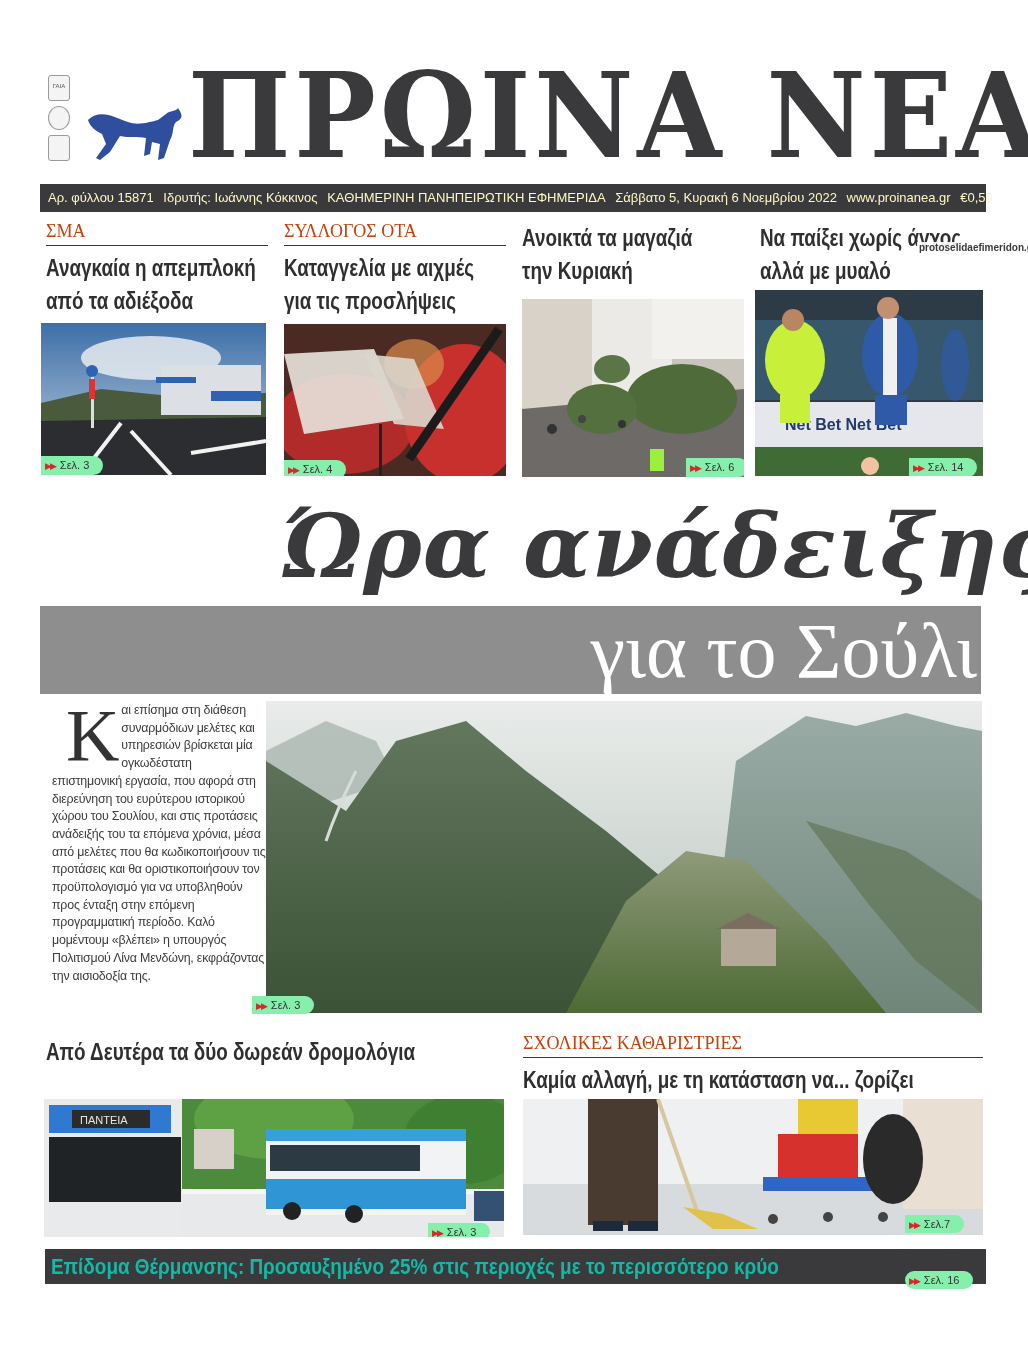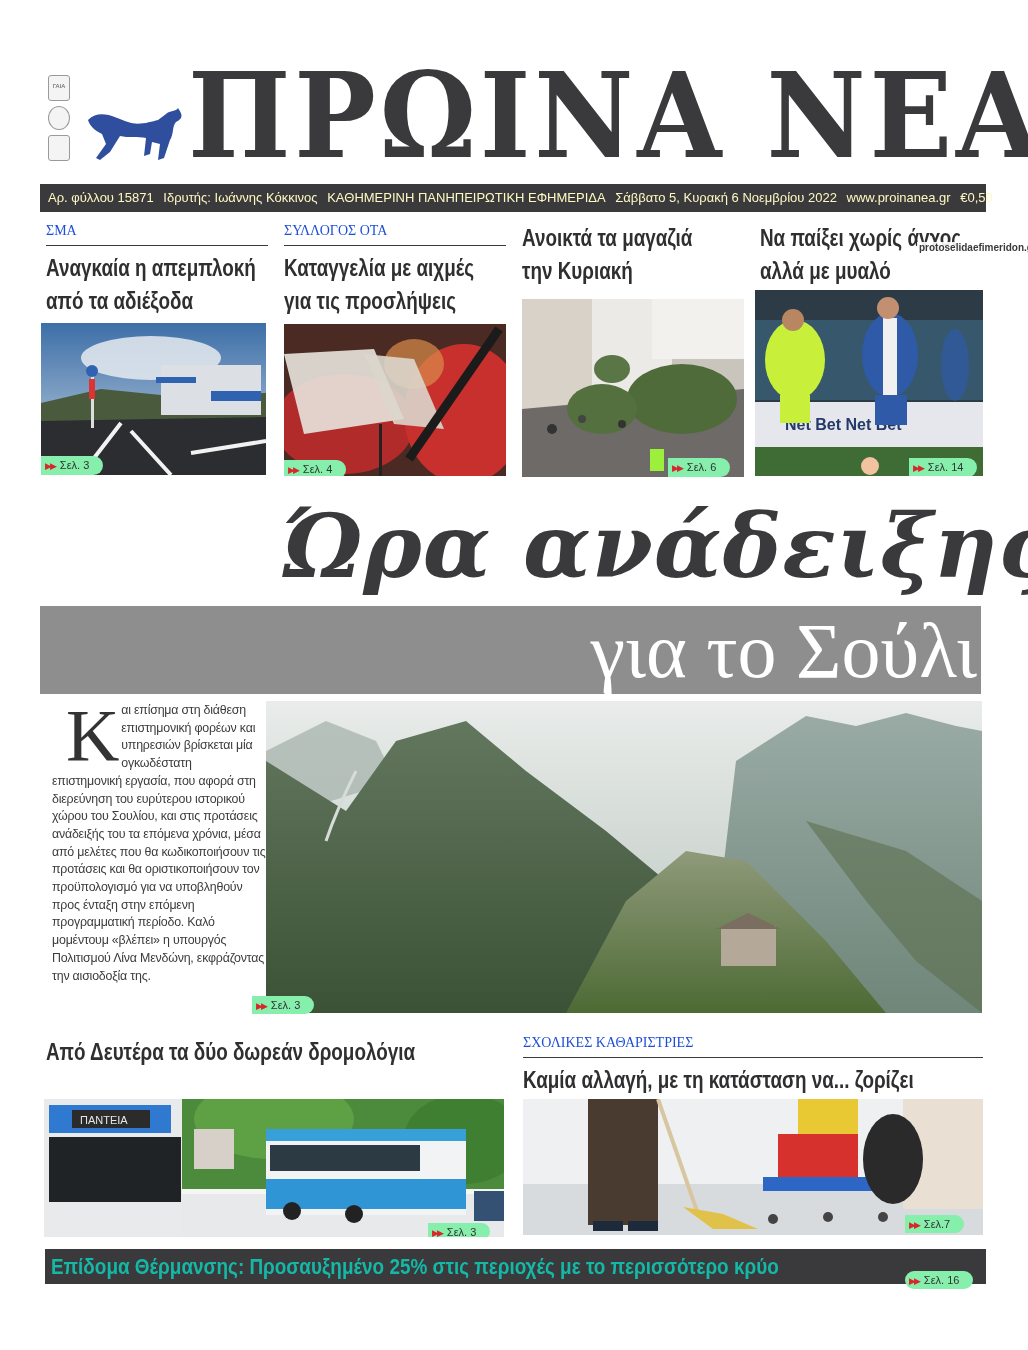--- a/index.html
+++ b/index.html
@@ -13,21 +13,21 @@
   .mast-side .badge { width: 22px; height: 26px; border: 1px solid #9a9a9a; margin-bottom: 5px; border-radius: 3px; background: #f4f4f4; position: relative; }
   .mast-side .badge.round { border-radius: 50%; height: 24px; }
   .mast-side .badge span { position: absolute; left: 0; right: 0; top: 7px; font-size: 6px; text-align: center; color: #555; font-family: "Liberation Sans", sans-serif; }
   .bull { left: 80px; top: 100px; width: 110px; height: 66px; }
   .title { left: 188px; top: 56px; width: 800px; height: 120px; font-family: "DejaVu Serif", serif; font-weight: 900; font-size: 118px; line-height: 120px; letter-spacing: 4px; color: #3a3a3c; white-space: nowrap; transform: scaleX(0.92); transform-origin: left center; }
 
   .infobar { left: 40px; top: 184px; width: 946px; height: 28px; background: #3a3a3c; color: #fef9c3; font-size: 13px; line-height: 28px; padding-left: 8px; white-space: nowrap; }
   .infobar span { margin-right: 6px; }
 
   
-  .kicker { font-family: "Liberation Serif", serif; font-size: 14px; color: #1d4ed8; border-bottom: 1.5px solid #3a3a3a; line-height: 26px; height: 28px; white-space: nowrap; }
+  .kicker { font-family: "Liberation Serif", serif; font-size: 18px; color: #c2410c; border-bottom: 1.5px solid #3a3a3a; line-height: 26px; height: 28px; white-space: nowrap; }
   .head { font-family: "Liberation Sans Narrow", "Liberation Sans", sans-serif; font-weight: bold; font-size: 23px; line-height: 33px; color: #2f2f31; transform: scaleX(0.82); transform-origin: left top; white-space: nowrap; }
   .photo { overflow: hidden; }
   .pref { position: absolute; background: #86efac; border-radius: 0 12px 12px 0; height: 19px; font-size: 11px; line-height: 19px; color: #333; padding-left: 4px; padding-right: 14px; white-space: nowrap; }
   .pref .arrows { color: #d9262c; font-size: 9px; letter-spacing: -2px; margin-right: 5px; }
 
   .watermark { left: 878px; top: 242px; font-size: 10px; font-weight: bold; color: #3a3a3c; background: rgba(255,255,255,0.9); padding: 0 2px; white-space: nowrap; margin-left: 39px; }
 
   
   .feature-title { left: 282px; top: 496px; width: 720px; height: 110px; font-family: "DejaVu Serif", serif; font-weight: bold; font-style: italic; font-size: 88px; line-height: 100px; color: #3a3a3c; text-align: right; white-space: nowrap; letter-spacing: 1px; }
   .feature-band { left: 40px; top: 606px; width: 941px; height: 88px; background: #8e8e8e; }
@@ -131,21 +131,21 @@
     <rect x="150" y="60" width="72" height="40" fill="#c9c4bc"></rect>
     <path d="M0 110 L222 90 L222 178 L0 178 Z" fill="#6d6a68"></path>
     <ellipse cx="160" cy="100" rx="55" ry="35" fill="#4f6b3a"></ellipse>
     <ellipse cx="80" cy="110" rx="35" ry="25" fill="#55703f"></ellipse>
     <ellipse cx="90" cy="70" rx="18" ry="14" fill="#5a7646"></ellipse>
     <rect x="128" y="150" width="14" height="22" fill="#9cf03b"></rect>
     <circle cx="30" cy="130" r="5" fill="#333"></circle>
       <circle cx="60" cy="120" r="4" fill="#444"></circle>
       <circle cx="100" cy="125" r="4" fill="#333"></circle>
   </svg>
-  <div class="pref" style="left:146px; top:159px;"><span class="arrows">▶▶</span><span>Σελ. 6</span></div>
+  <div class="pref" style="left:164px; top:159px;"><span class="arrows">▶▶</span><span>Σελ. 6</span></div>
 </div>
 
 <div class="abs" style="left:760px; top:222px; width:222px;">
   <div class="head">
     <div>Να παίξει χωρίς άγχος</div>
     <div>αλλά με μυαλό</div>
   </div>
 </div>
 <div class="abs watermark">protoselidaefimeridon.gr</div>
 <div class="abs photo" style="left:755px; top:290px; width:228px; height:186px;">
@@ -168,21 +168,21 @@
   <div class="pref" style="left:154px; top:168px;"><span class="arrows">▶▶</span><span>Σελ.  14</span></div>
 </div>
 
 <div class="abs feature-title">Ώρα ανάδειξης</div>
 <div class="abs feature-band"></div>
 <div class="abs feature-sub">για το Σούλι</div>
 
 <div class="abs article">
   <span class="dropcap">Κ</span>
   <span class="first">αι επίσημα στη διάθεση</span>
-  <span class="first">επιστημονική φορέων και</span>
+  <span class="first">συναρμόδιων μελέτες και</span>
   <span class="first">υπηρεσιών βρίσκεται μία</span>
   <span class="first">ογκωδέστατη</span>
   <span style="display:block; clear:both; margin-left:-2px;">επιστημονική εργασία, που αφορά στη διερεύνηση του ευρύτερου ιστορικού χώρου του Σουλίου, και στις προτάσεις ανάδειξής του τα επόμενα χρόνια, μέσα από μελέτες που θα κωδικοποιήσουν τις προτάσεις και θα οριστικοποιήσουν τον προϋπολογισμό για να υποβληθούν προς ένταξη στην επόμενη προγραμματική περίοδο. Καλό μομέντουμ «βλέπει» η υπουργός Πολιτισμού Λίνα Μενδώνη, εκφράζοντας την αισιοδοξία της.</span>
 </div>
 
 <div class="abs photo mountain">
   <svg width="716" height="312" viewBox="0 0 716 312">
     <defs>
       <linearGradient id="skyM" x1="0" y1="0" x2="0" y2="1">
           <stop offset="0" stop-color="#e9ecea"></stop>

